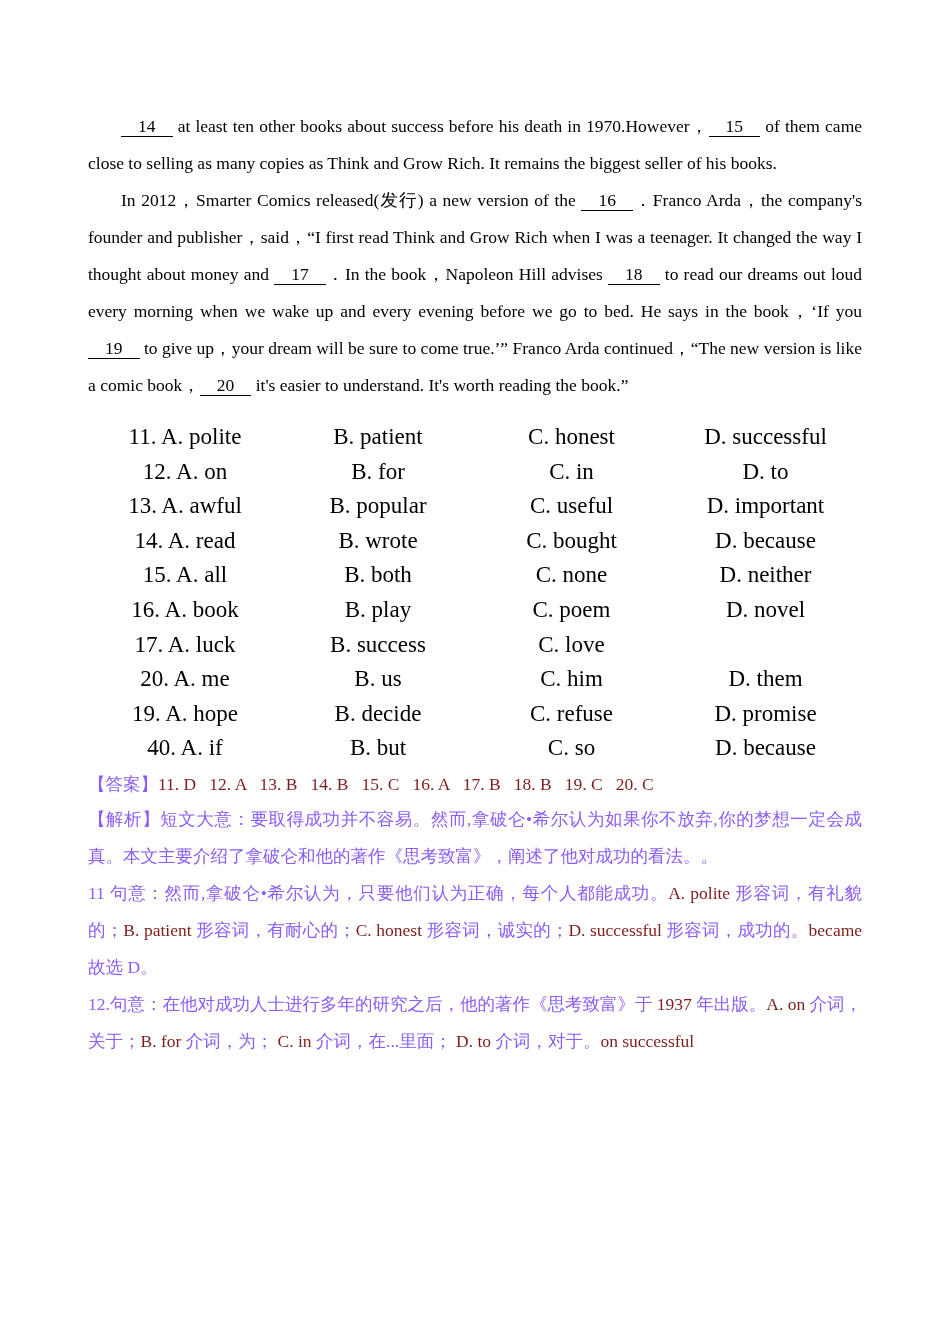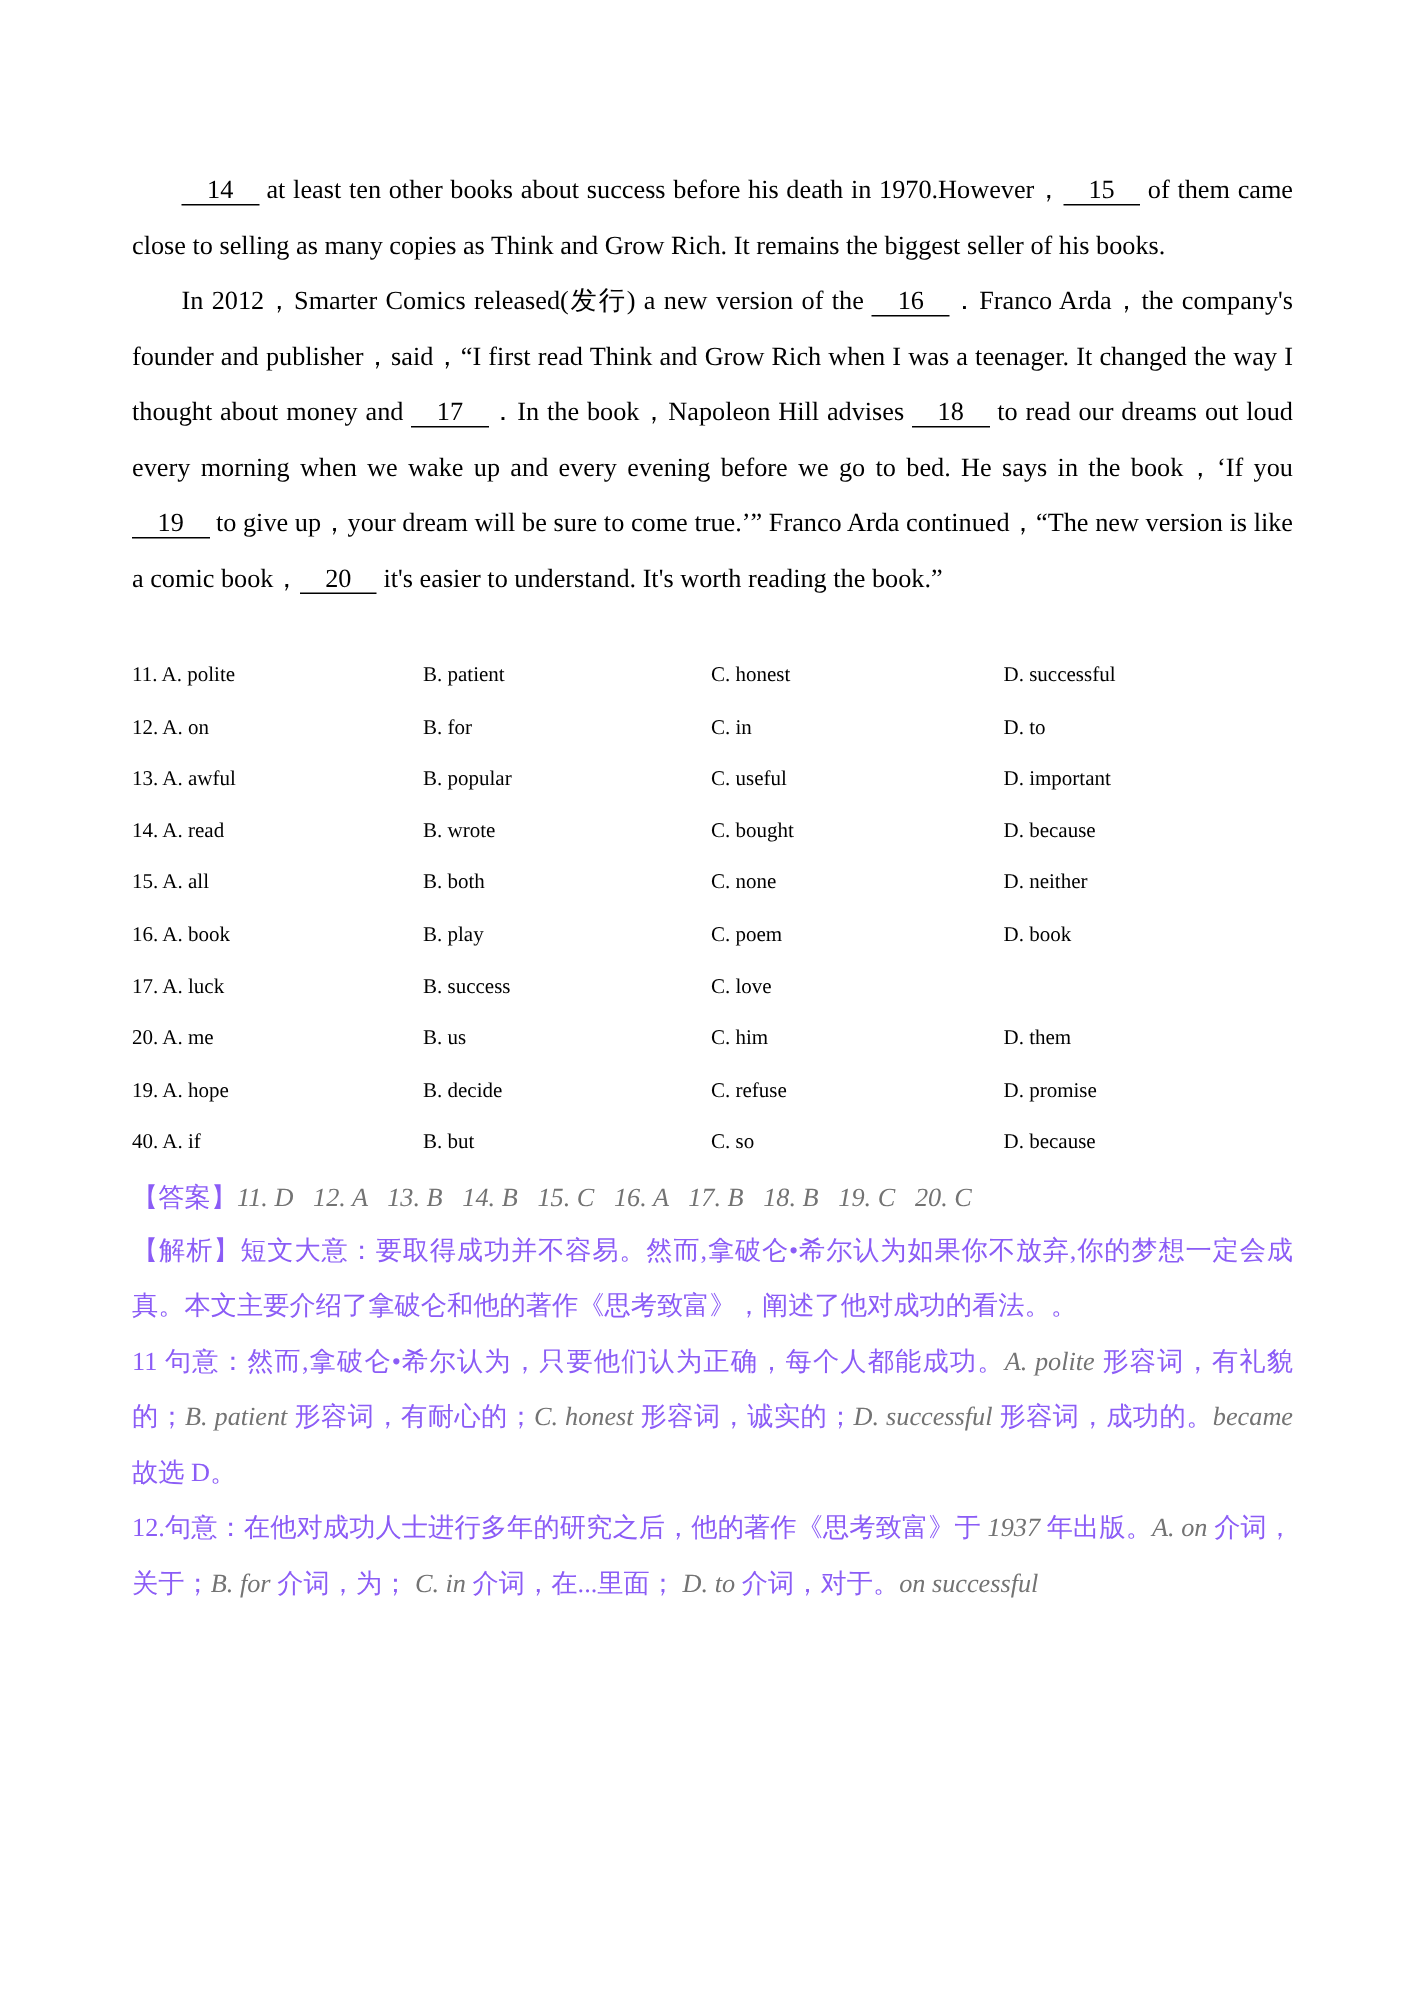--- a/index.html
+++ b/index.html
@@ -19,43 +19,44 @@
     line-height:37px;
     text-align:justify;
     text-indent:33px;
   }
   .blank{
     border-bottom:1px solid #000;
     padding:0 17px;
     display:inline;
   }
   .options{
-    margin-top:30px;
-    font-size:14px;
+    margin-top:16px;
+    font-size:23px;
+    text-align:center;
   }
   .opt-row{
     display:grid;
     grid-template-columns:194px 192px 195px 1fr;
     line-height:34.6px;
   }
   .opt-cell{white-space:nowrap;}
   .answer-line{
     font-size:17.5px;
     line-height:34px;
     margin-top:1px;
   }
   .answers-values{white-space:pre-wrap;}
   .analysis p{
     margin:0;
     font-size:17.5px;
     line-height:37px;
     text-align:justify;
   }
   .red{color:#8b5cf6;}
-  .blue{color:#737373;font-style:italic;}
+  .blue{color:#7f1d1d;}
 </style>
 </head>
 <body>
 
 <div class="page">
 
   <div class="passage">
     <p><span class="blank">14</span> at least ten other books about success before his death in 1970.However，<span class="blank">15</span> of them came close to selling as many copies as Think and Grow Rich. It remains the biggest seller of his books.</p>
     <p>In 2012，Smarter Comics released(发行) a new version of the <span class="blank">16</span>．Franco Arda，the company's founder and publisher，said，“I first read Think and Grow Rich when I was a teenager. It changed the way I thought about money and <span class="blank">17</span>．In the book，Napoleon Hill advises <span class="blank">18</span> to read our dreams out loud every morning when we wake up and every evening before we go to bed. He says in the book，‘If you <span class="blank">19</span> to give up，your dream will be sure to come true.’” Franco Arda continued，“The new version is like a comic book，<span class="blank">20</span> it's easier to understand. It's worth reading the book.”</p>
   </div>
@@ -88,21 +89,21 @@
       <div class="opt-row">
         <div class="opt-cell">15. A. all</div>
         <div class="opt-cell">B. both</div>
         <div class="opt-cell">C. none</div>
         <div class="opt-cell">D. neither</div>
       </div>
       <div class="opt-row">
         <div class="opt-cell">16. A. book</div>
         <div class="opt-cell">B. play</div>
         <div class="opt-cell">C. poem</div>
-        <div class="opt-cell">D. book</div>
+        <div class="opt-cell">D. novel</div>
       </div>
       <div class="opt-row">
         <div class="opt-cell">17. A. luck</div>
         <div class="opt-cell">B. success</div>
         <div class="opt-cell">C. love</div>
       </div>
       <div class="opt-row">
         <div class="opt-cell">20. A. me</div>
         <div class="opt-cell">B. us</div>
         <div class="opt-cell">C. him</div>

